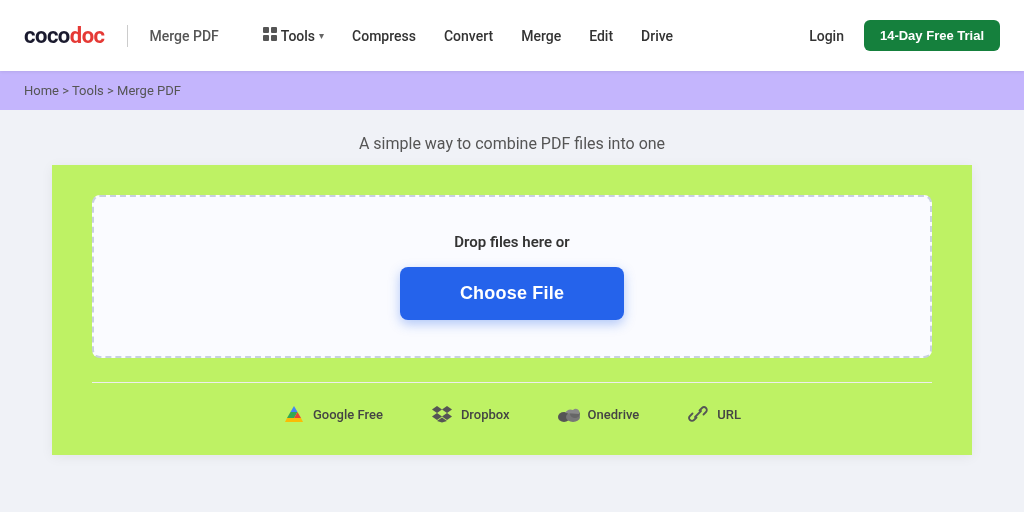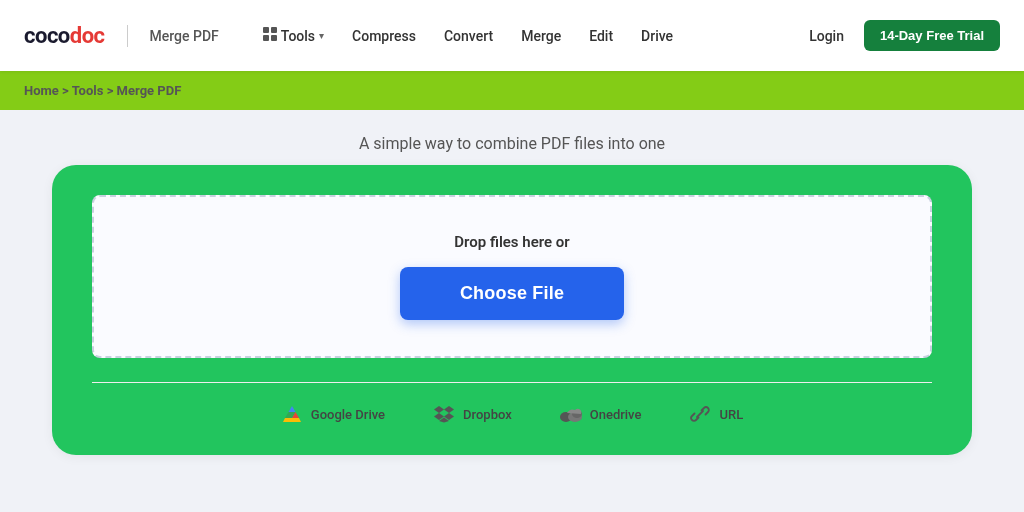--- a/index.html
+++ b/index.html
@@ -83,23 +83,22 @@
       border-radius: 6px;
       padding: 8px 16px;
       font-size: 13px;
       font-weight: 600;
       cursor: pointer;
       white-space: nowrap;
     }
 
     
     .breadcrumb-bar {
-      background: #84cc16;
+      background: #c4b5fd;
       padding: 12px 24px;
-      font-weight: bold;
     }
     .breadcrumb {
       font-size: 13px;
       color: #555;
     }
     .breadcrumb a { color: #555; text-decoration: none; }
 
     
     .main-content {
       display: flex;
@@ -117,22 +116,22 @@
     }
     .page-subtitle {
       font-size: 16px;
       color: #555;
       text-align: center;
       margin-bottom: 12px;
     }
 
     
     .drop-card {
-      background: #22c55e;
-      border-radius: 24px;
+      background: #bef264;
+      border-radius: 0;
       width: 100%;
       max-width: 920px;
       padding: 30px 40px 30px;
       box-shadow: 0 2px 12px rgba(0,0,0,0.06);
     }
 
     .drop-zone {
       border: 2px dashed #c8d0e0;
       border-radius: 8px;
       padding: 36px 40px;
@@ -259,21 +258,21 @@
 
       <div class="cloud-item">
         <span class="cloud-icon">
           <svg width="20" height="18" viewBox="0 0 20 18" fill="none">
             <path d="M10 1L13.5 7H6.5L10 1Z" fill="#4285F4"></path>
             <path d="M6.5 7L3 13H10L13.5 7H6.5Z" fill="#34A853"></path>
             <path d="M13.5 7L17 13H10L13.5 7Z" fill="#EA4335"></path>
             <path d="M3 13L1 17H19L17 13H3Z" fill="#FBBC05"></path>
           </svg>
         </span>
-        <span>Google Drive</span>
+        <span>Google Free</span>
       </div>
 
       <div class="cloud-item">
         <span class="cloud-icon">
           <svg width="20" height="18" viewBox="0 0 20 18" fill="none">
             <path d="M5 1L10 4.5L5 8L0 4.5L5 1Z" fill="#555"></path>
             <path d="M15 1L20 4.5L15 8L10 4.5L15 1Z" fill="#555"></path>
             <path d="M0 11.5L5 8L10 11.5L5 15L0 11.5Z" fill="#555"></path>
             <path d="M20 11.5L15 8L10 11.5L15 15L20 11.5Z" fill="#555"></path>
             <path d="M5 16L10 12.5L15 16L10 17.5L5 16Z" fill="#555"></path>

